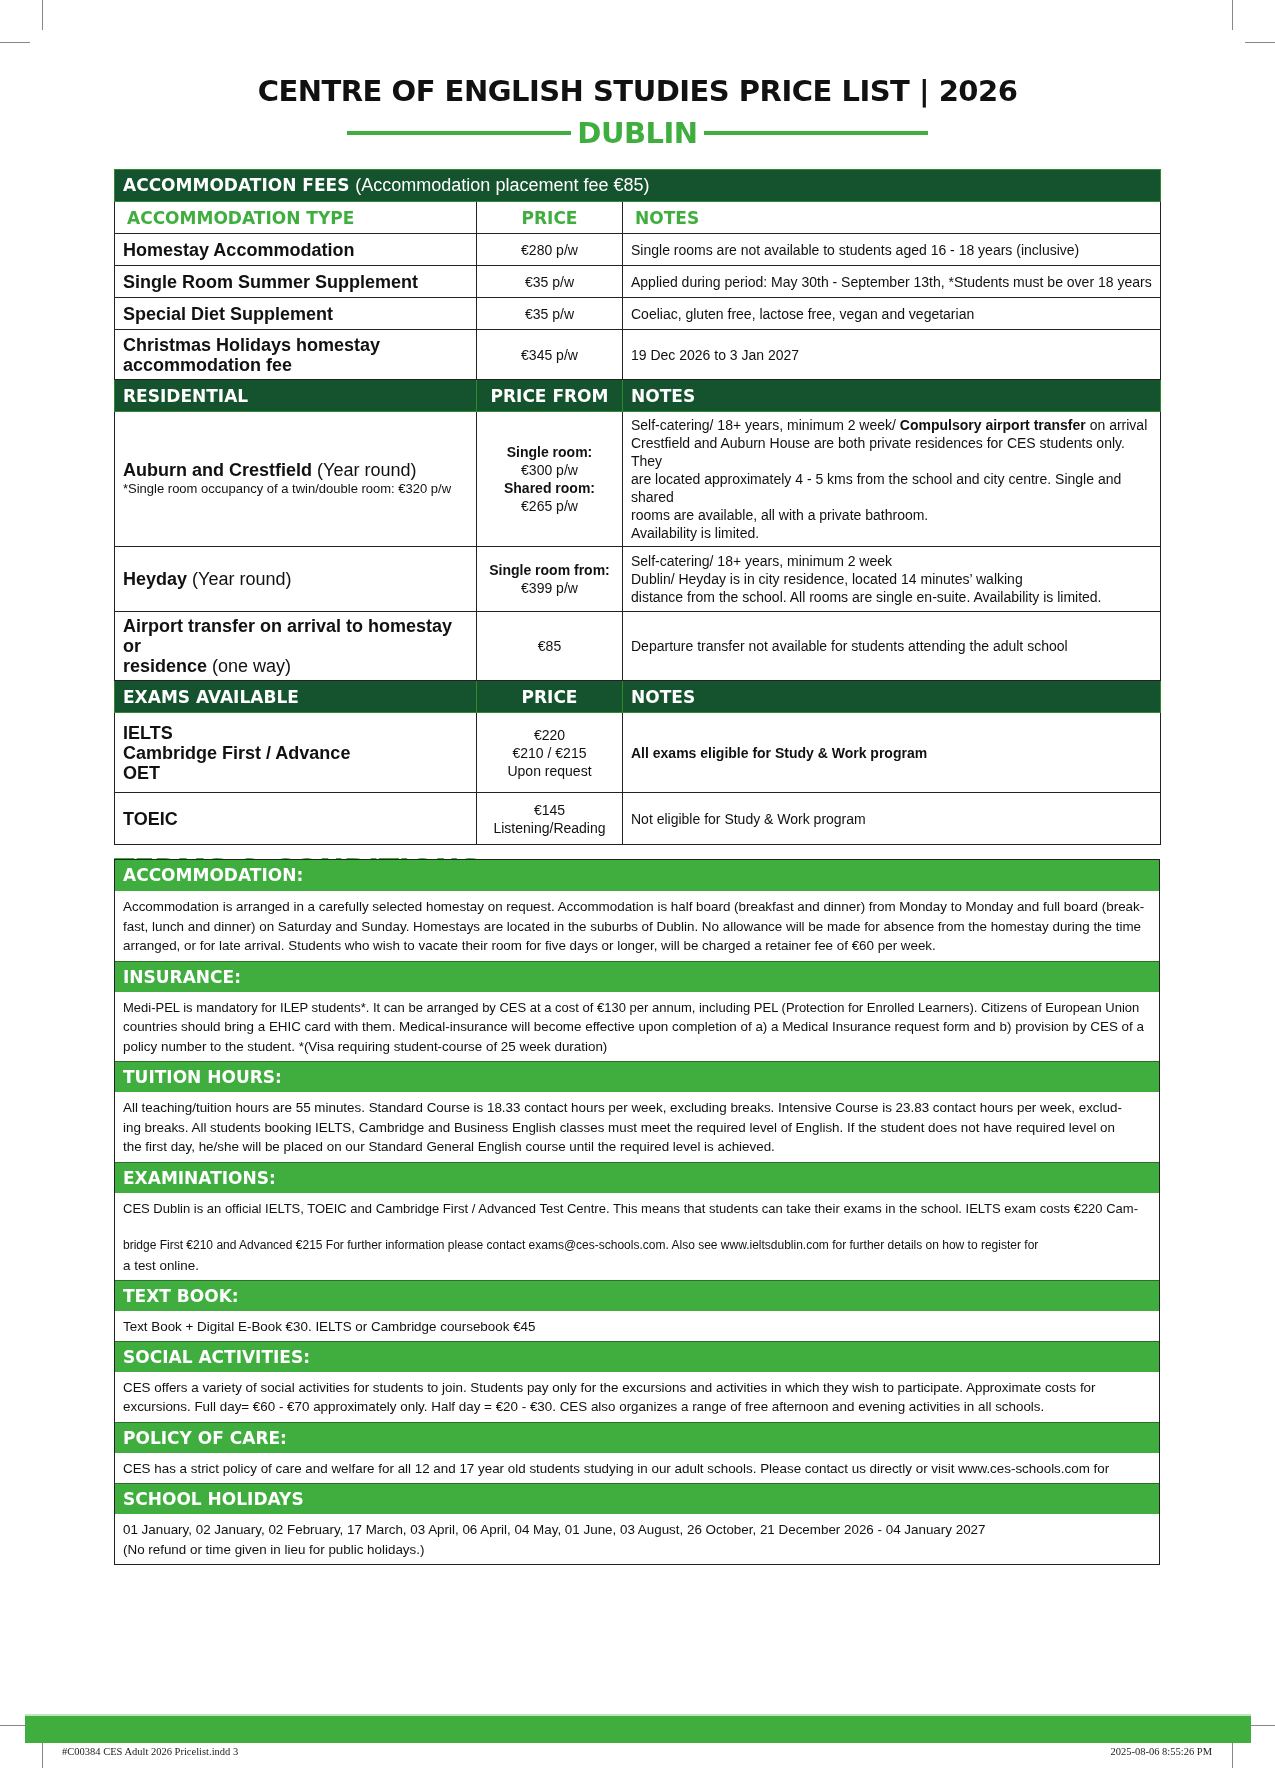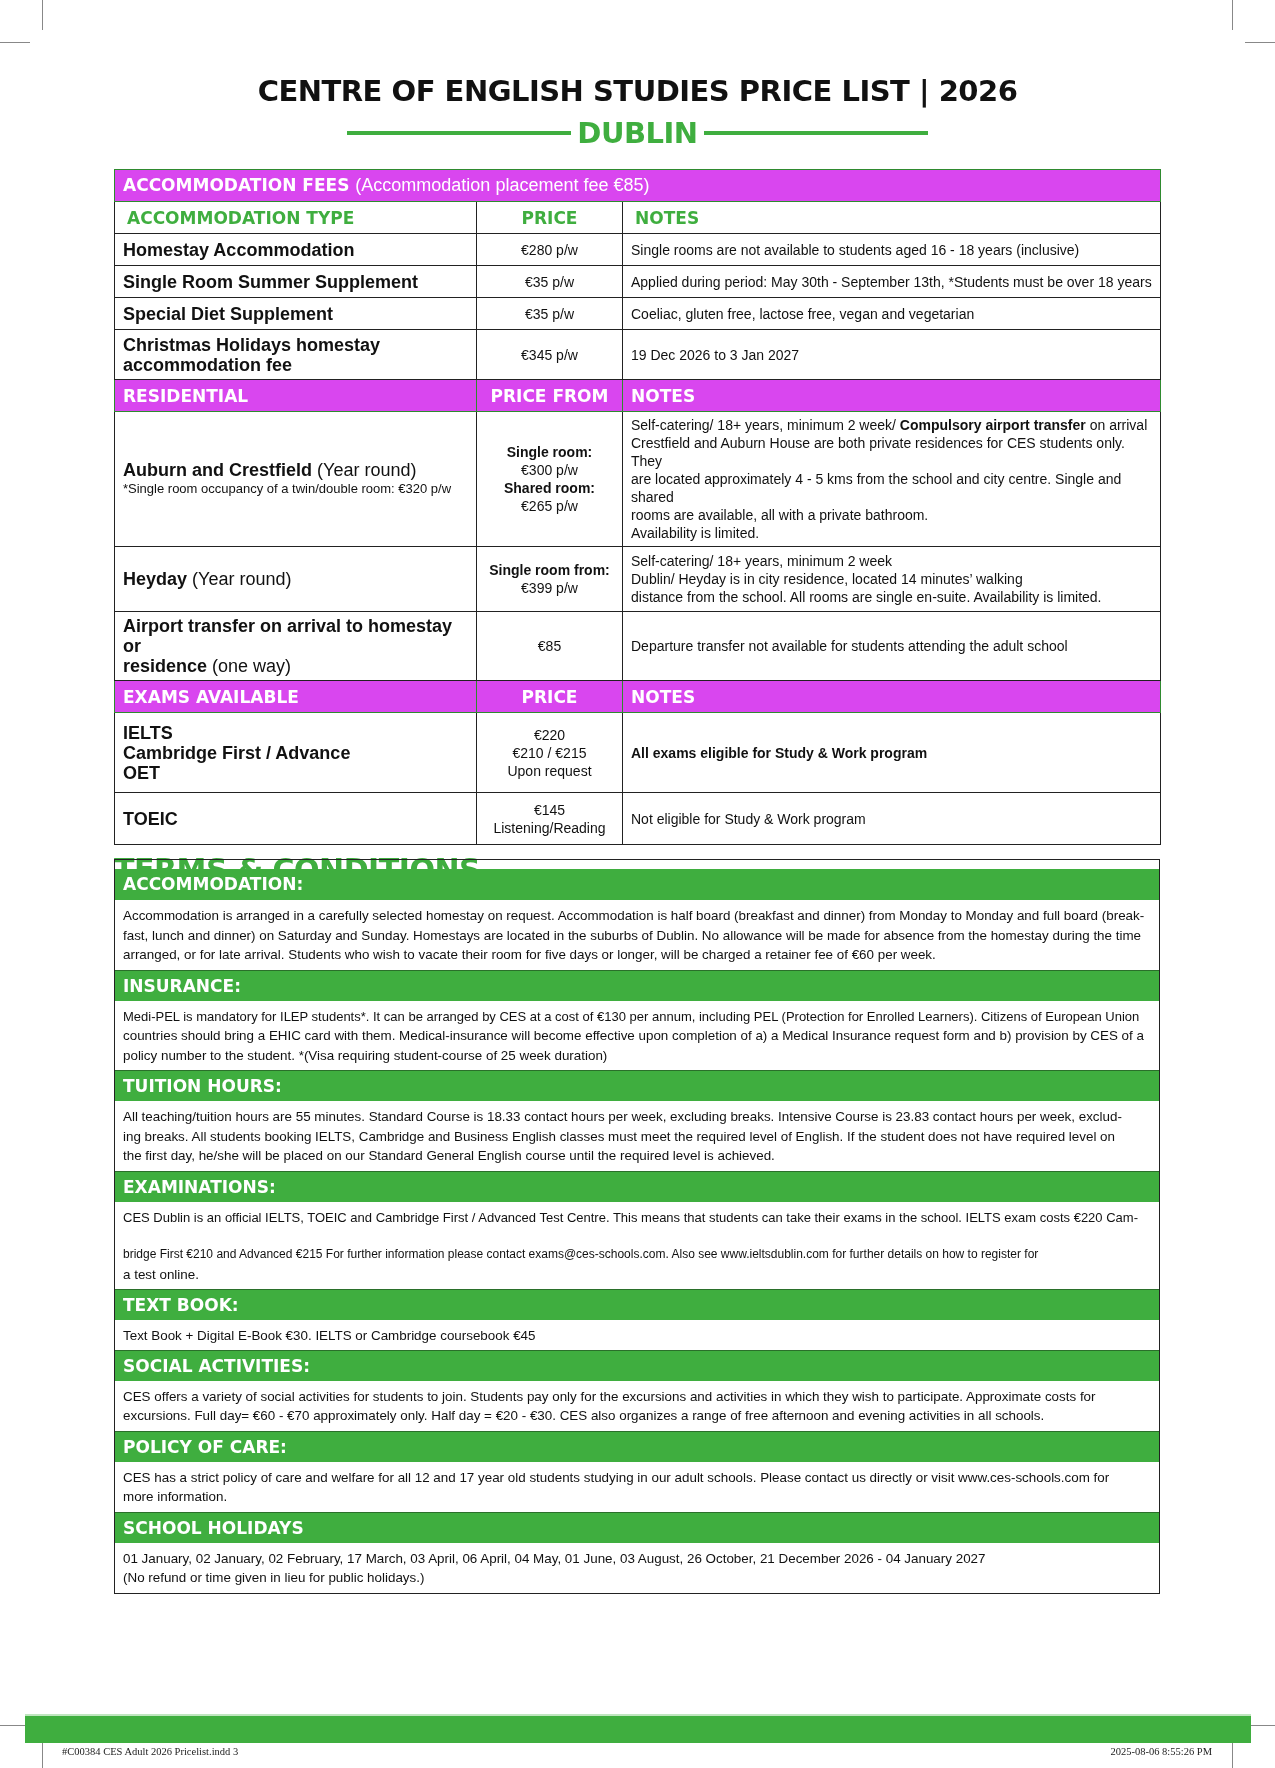--- a/index.html
+++ b/index.html
@@ -25,21 +25,21 @@
   
   .price-table {
     position: absolute; left: 114px; top: 169px; width: 1046px;
     border: 1.5px solid #222; border-collapse: collapse; table-layout: fixed;
   }
   .price-table td { border: 1px solid #222; vertical-align: middle; }
   .price-table col.c1 { width: 362px; }
   .price-table col.c2 { width: 146px; }
   .price-table col.c3 { width: 538px; }
 
-  .band td { background: #d946ef; color: #fff; border-color: #2f8a2f; }
+  .band td { background: #14532d; color: #fff; border-color: #2f8a2f; }
   .band .h { font-family: "DejaVu Sans", sans-serif; font-weight: bold; font-size: 17px; padding: 0 8px; height: 32px; }
   .band .h.center { text-align: center; }
   .band .sub { font-weight: normal; font-family: "Liberation Sans", sans-serif; font-size: 18px; }
   .colhead td { height: 32px; }
   .colhead .h { font-family: "DejaVu Sans", sans-serif; font-weight: bold; font-size: 17px; color: #3fae3f; padding: 0 12px; }
   .colhead .h.center { text-align: center; }
 
   .name { font-weight: bold; font-size: 18px; padding: 4px 8px; line-height: 20px; }
   .name .light { font-weight: normal; }
   .name .note { display: block; font-weight: normal; font-size: 13px; line-height: 18px; }
@@ -61,21 +61,21 @@
     position: absolute; left: 114px; top: 852px;
     font-family: "DejaVu Sans", sans-serif; font-weight: bold; font-size: 30px; color: #3fae3f; letter-spacing: -0.5px;
   }
   .terms-box {
     position: absolute; left: 114px; top: 859px; width: 1046px; border: 1.5px solid #222;
   }
   .t-head {
     background: #3fae3f; color: #fff; font-family: "DejaVu Sans", sans-serif; font-weight: bold; font-size: 17px;
     height: 31px; line-height: 31px; padding: 0 8px; border-top: 1px solid #2a6f2a;
   }
-  .t-head:first-child { border-top: none; margin-top: 9px; }
+  .t-head:first-child { border-top: none; }
   .t-body { font-size: 13.4px; line-height: 19.5px; padding: 6px 8px 5px 8px; color: #111; }
   .t-body.one { padding: 6px 8px 4px 8px; }
 
   .footer-bar { position: absolute; left: 25px; top: 1714px; width: 1226px; height: 29px; background: #3fae3f; border-top: 2px solid #bfe6bf; }
   .slug { position: absolute; top: 1746px; font-family: "Liberation Serif", serif; font-size: 10.5px; color: #222; }
 </style>
 </head>
 <body>
 
 <div class="crop v" style="left:42px;top:0;height:30px;"></div>
@@ -250,21 +250,20 @@
       <div style="white-space: nowrap; font-size: 13.4px;">Text Book + Digital E-Book €30. IELTS or Cambridge coursebook €45</div>
     </div>
     <div class="t-head">SOCIAL ACTIVITIES:</div>
     <div class="t-body">
       <div style="white-space: nowrap; font-size: 13.4px;">CES offers a variety of social activities for students to join. Students pay only for the excursions and activities in which they wish to participate. Approximate costs for</div>
       <div style="white-space: nowrap; font-size: 13.4px;">excursions. Full day= €60 - €70 approximately only. Half day = €20 - €30. CES also organizes a range of free afternoon and evening activities in all schools.</div>
     </div>
     <div class="t-head">POLICY OF CARE:</div>
     <div class="t-body">
       <div style="white-space: nowrap; font-size: 13.4px;">CES has a strict policy of care and welfare for all 12 and 17 year old students studying in our adult schools. Please contact us directly or visit www.ces-schools.com for</div>
-      <div style="white-space: nowrap; font-size: 13.4px;">more information.</div>
     </div>
     <div class="t-head">SCHOOL HOLIDAYS</div>
     <div class="t-body">
       <div style="white-space: nowrap; font-size: 13.4px;">01 January, 02 January, 02 February, 17 March, 03 April, 06 April, 04 May, 01 June, 03 August, 26 October, 21 December 2026 - 04 January 2027</div>
       <div style="white-space: nowrap; font-size: 13.4px;">(No refund or time given in lieu for public holidays.)</div>
     </div>
   </div>
 
 <div class="footer-bar"></div>
 <div class="slug" style="left:62px;">#C00384 CES Adult 2026 Pricelist.indd   3</div>

